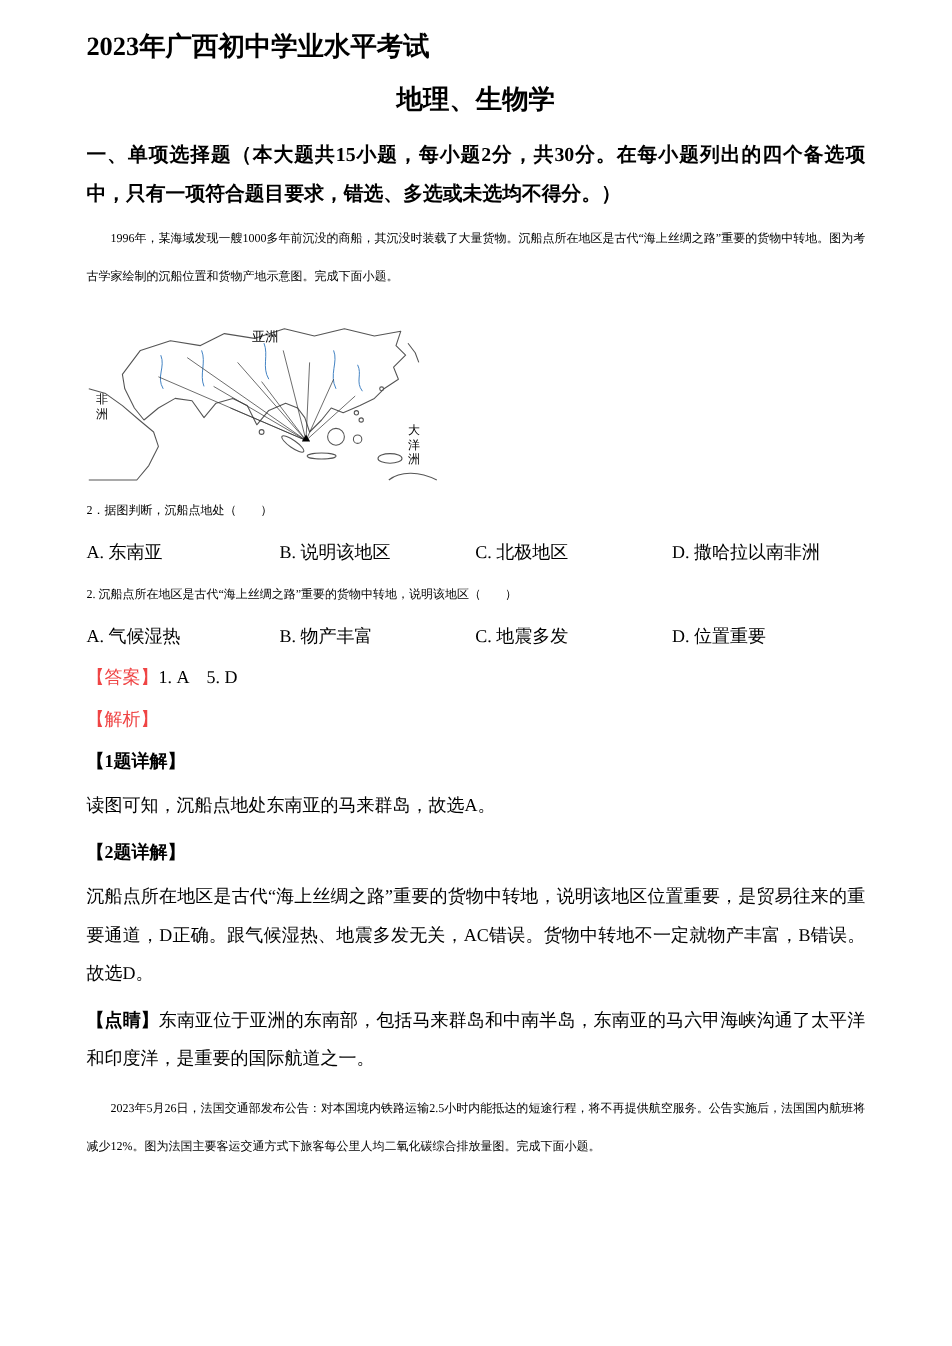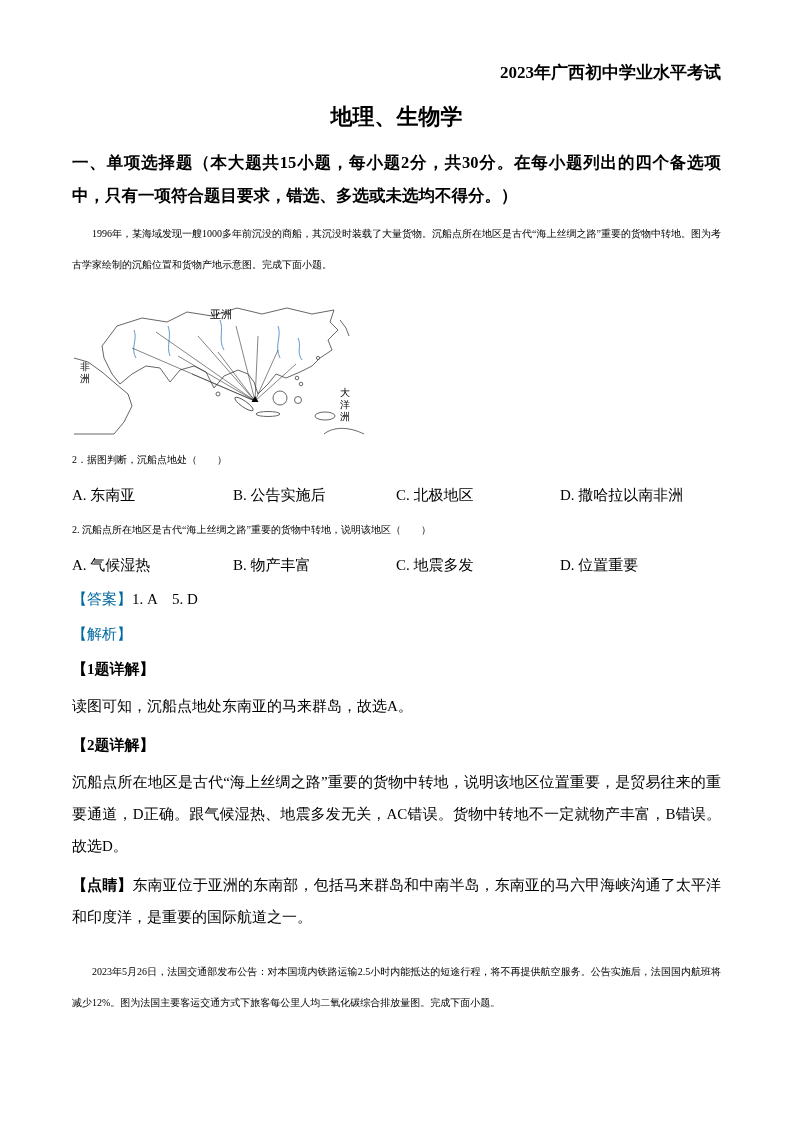--- a/index.html
+++ b/index.html
@@ -9,23 +9,23 @@
     font-family: "Liberation Serif", "DejaVu Serif", serif;
     color: #000000;
     position: relative;
   }
   .page {
     width: 793px; height: 1122px;
     padding: 0 72px;
     overflow: hidden;
   }
   .title {
-    margin-top: 58px;
-    text-align: right;
-    font-size: 17px;
+    margin-top: 24px;
+    text-align: left;
+    font-size: 22px;
     font-weight: bold;
     line-height: 30px;
   }
   .subtitle {
     margin-top: 14px;
     text-align: center;
     font-size: 22px;
     font-weight: bold;
     line-height: 30px;
   }
@@ -50,26 +50,26 @@
   .stem { margin-top: 12px; line-height: 24px; }
   .options {
     margin-top: 12px;
     display: grid;
     grid-template-columns: 161px 163px 164px auto;
     font-size: 15px;
     line-height: 22px;
   }
   .options + .stem { margin-top: 12px; }
   .line { margin-top: 11px; font-size: 15px; line-height: 24px; }
-  .blue { color: #0369a1; }
+  .blue { color: #ef4444; }
   .bold { font-weight: bold; }
   .answer-value { white-space: pre-wrap; }
   .detail-text { margin-top: 9px; font-size: 15px; line-height: 32px; text-align: justify; }
   .tip { margin-top: 7px; font-size: 15px; line-height: 32px; text-align: justify; }
-  .intro2 { margin-top: 23px; }
+  .intro2 { margin-top: 10px; }
   svg text { font-family: "Liberation Serif", "DejaVu Serif", serif; fill: #000; }
 </style>
 </head>
 <body>
 
 <div class="page">
 
   <h1 class="title">2023年广西初中学业水平考试</h1>
   <h2 class="subtitle">地理、生物学</h2>
 
@@ -142,21 +142,21 @@
       <text x="268" y="110" font-size="10">大</text>
       <text x="268" y="122" font-size="10">洋</text>
       <text x="268" y="134" font-size="10">洲</text>
     </svg>
   </div>
 
   <p class="para stem">2．据图判断，沉船点地处（　　）</p>
 
   <div class="options">
     <span>A. 东南亚</span>
-    <span>B. 公告实施后</span>
+    <span>B. 说明该地区</span>
     <span>C. 北极地区</span>
     <span>D. 撒哈拉以南非洲</span>
   </div>
 
   <p class="para stem">2. 沉船点所在地区是古代“海上丝绸之路”重要的货物中转地，说明该地区（　　）</p>
 
   <div class="options">
     <span>A. 气候湿热</span>
     <span>B. 物产丰富</span>
     <span>C. 地震多发</span>

